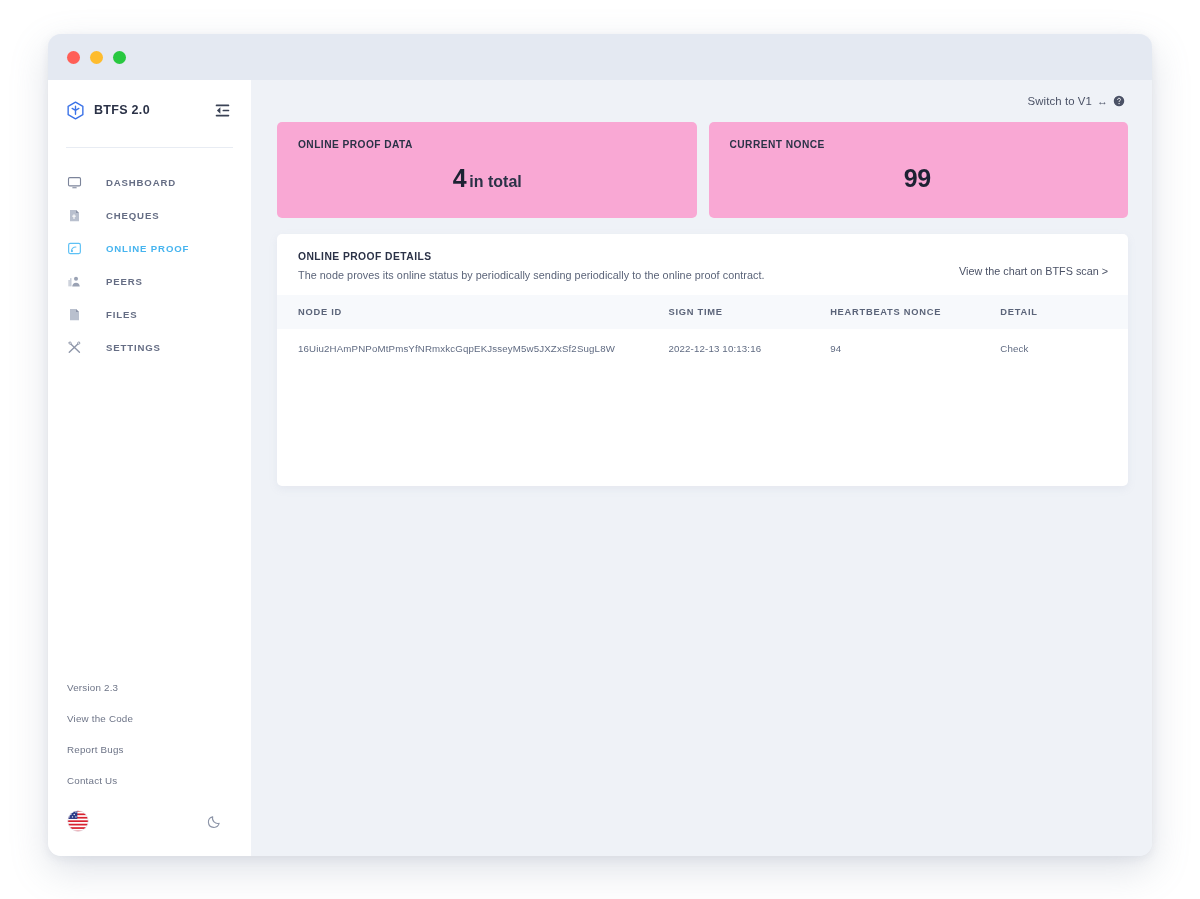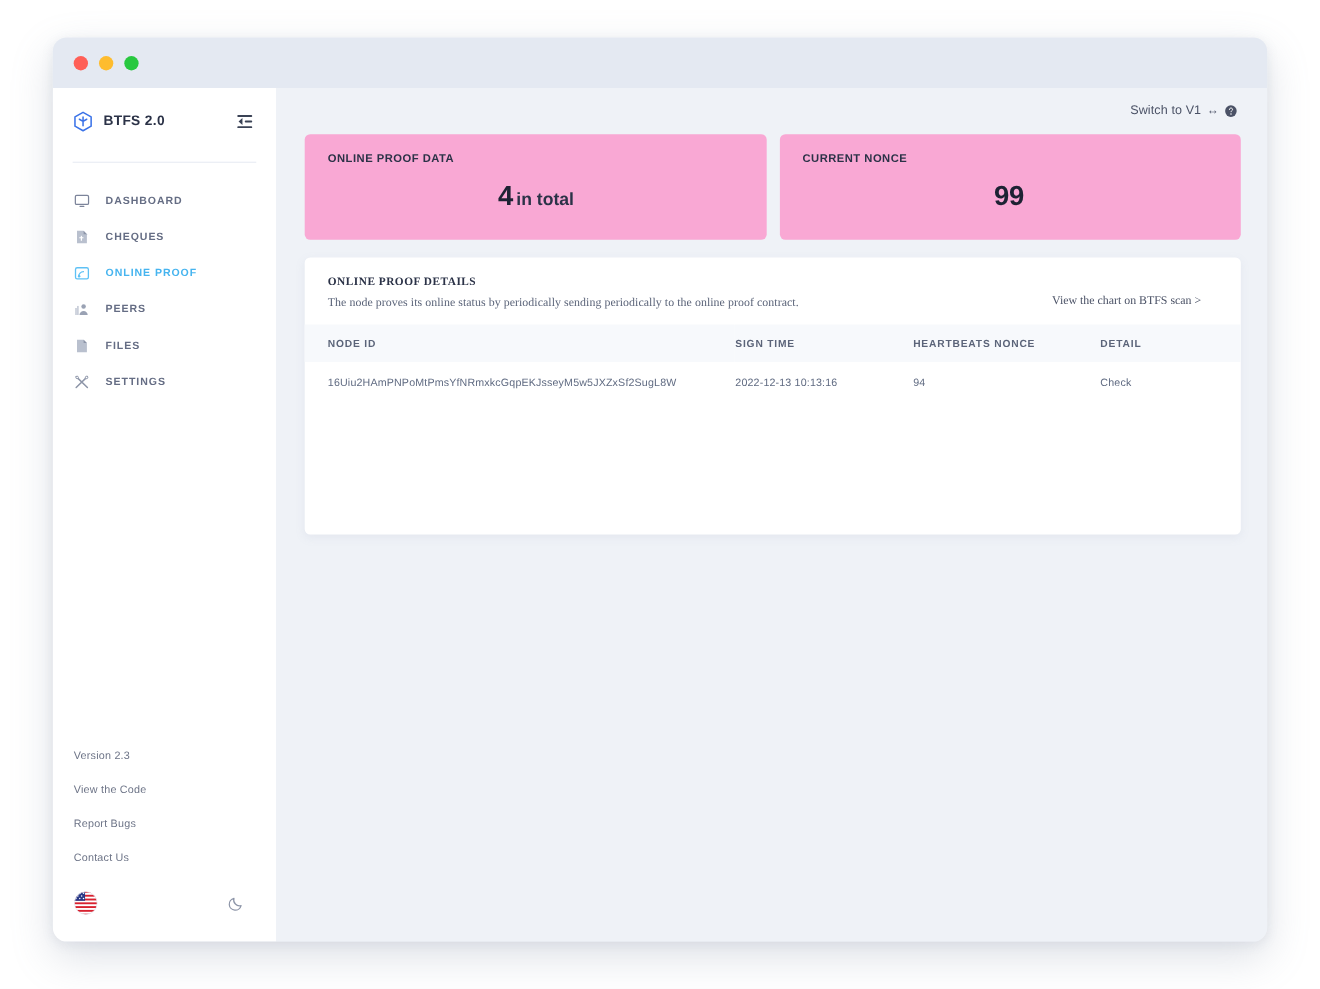--- a/index.html
+++ b/index.html
@@ -74,21 +74,21 @@
   .brand-divider {
     height: 1px;
     background: #e8ecf3;
     margin: 7px 18px 0 18px;
   }
 
   .nav { margin-top: 18px; }
   .nav-item {
     display: flex;
     align-items: center;
-    gap: 14px;
+    gap: 24px;
     height: 33px;
     padding-left: 19px;
     cursor: pointer;
     text-decoration: none;
   }
   .nav-icon { width: 15px; height: 15px; flex: 0 0 15px; display: block; }
   .nav-label {
     font-size: 9.6px;
     font-weight: bold;
     letter-spacing: .85px;
@@ -188,24 +188,23 @@
   .details-card {
     margin-top: 16px;
     background: #ffffff;
     border-radius: 5px;
     height: 252px;
     box-shadow: 0 3px 9px rgba(139, 150, 173, 0.10);
     display: flex;
     flex-direction: column;
   }
   .details-head {
-    padding: 17px 36px 14px 21px;
-    display: flex;
-    align-items: center;
-    font-family: Liberation Serif, serif;
+    padding: 17px 20px 14px 21px;
+    display: flex;
+    align-items: flex-start;
   }
   .details-head-left { flex: 1; min-width: 0; }
   .details-title {
     font-size: 10.3px;
     font-weight: bold;
     color: #2b3247;
     letter-spacing: .45px;
   }
   .details-sub {
     margin-top: 7px;

